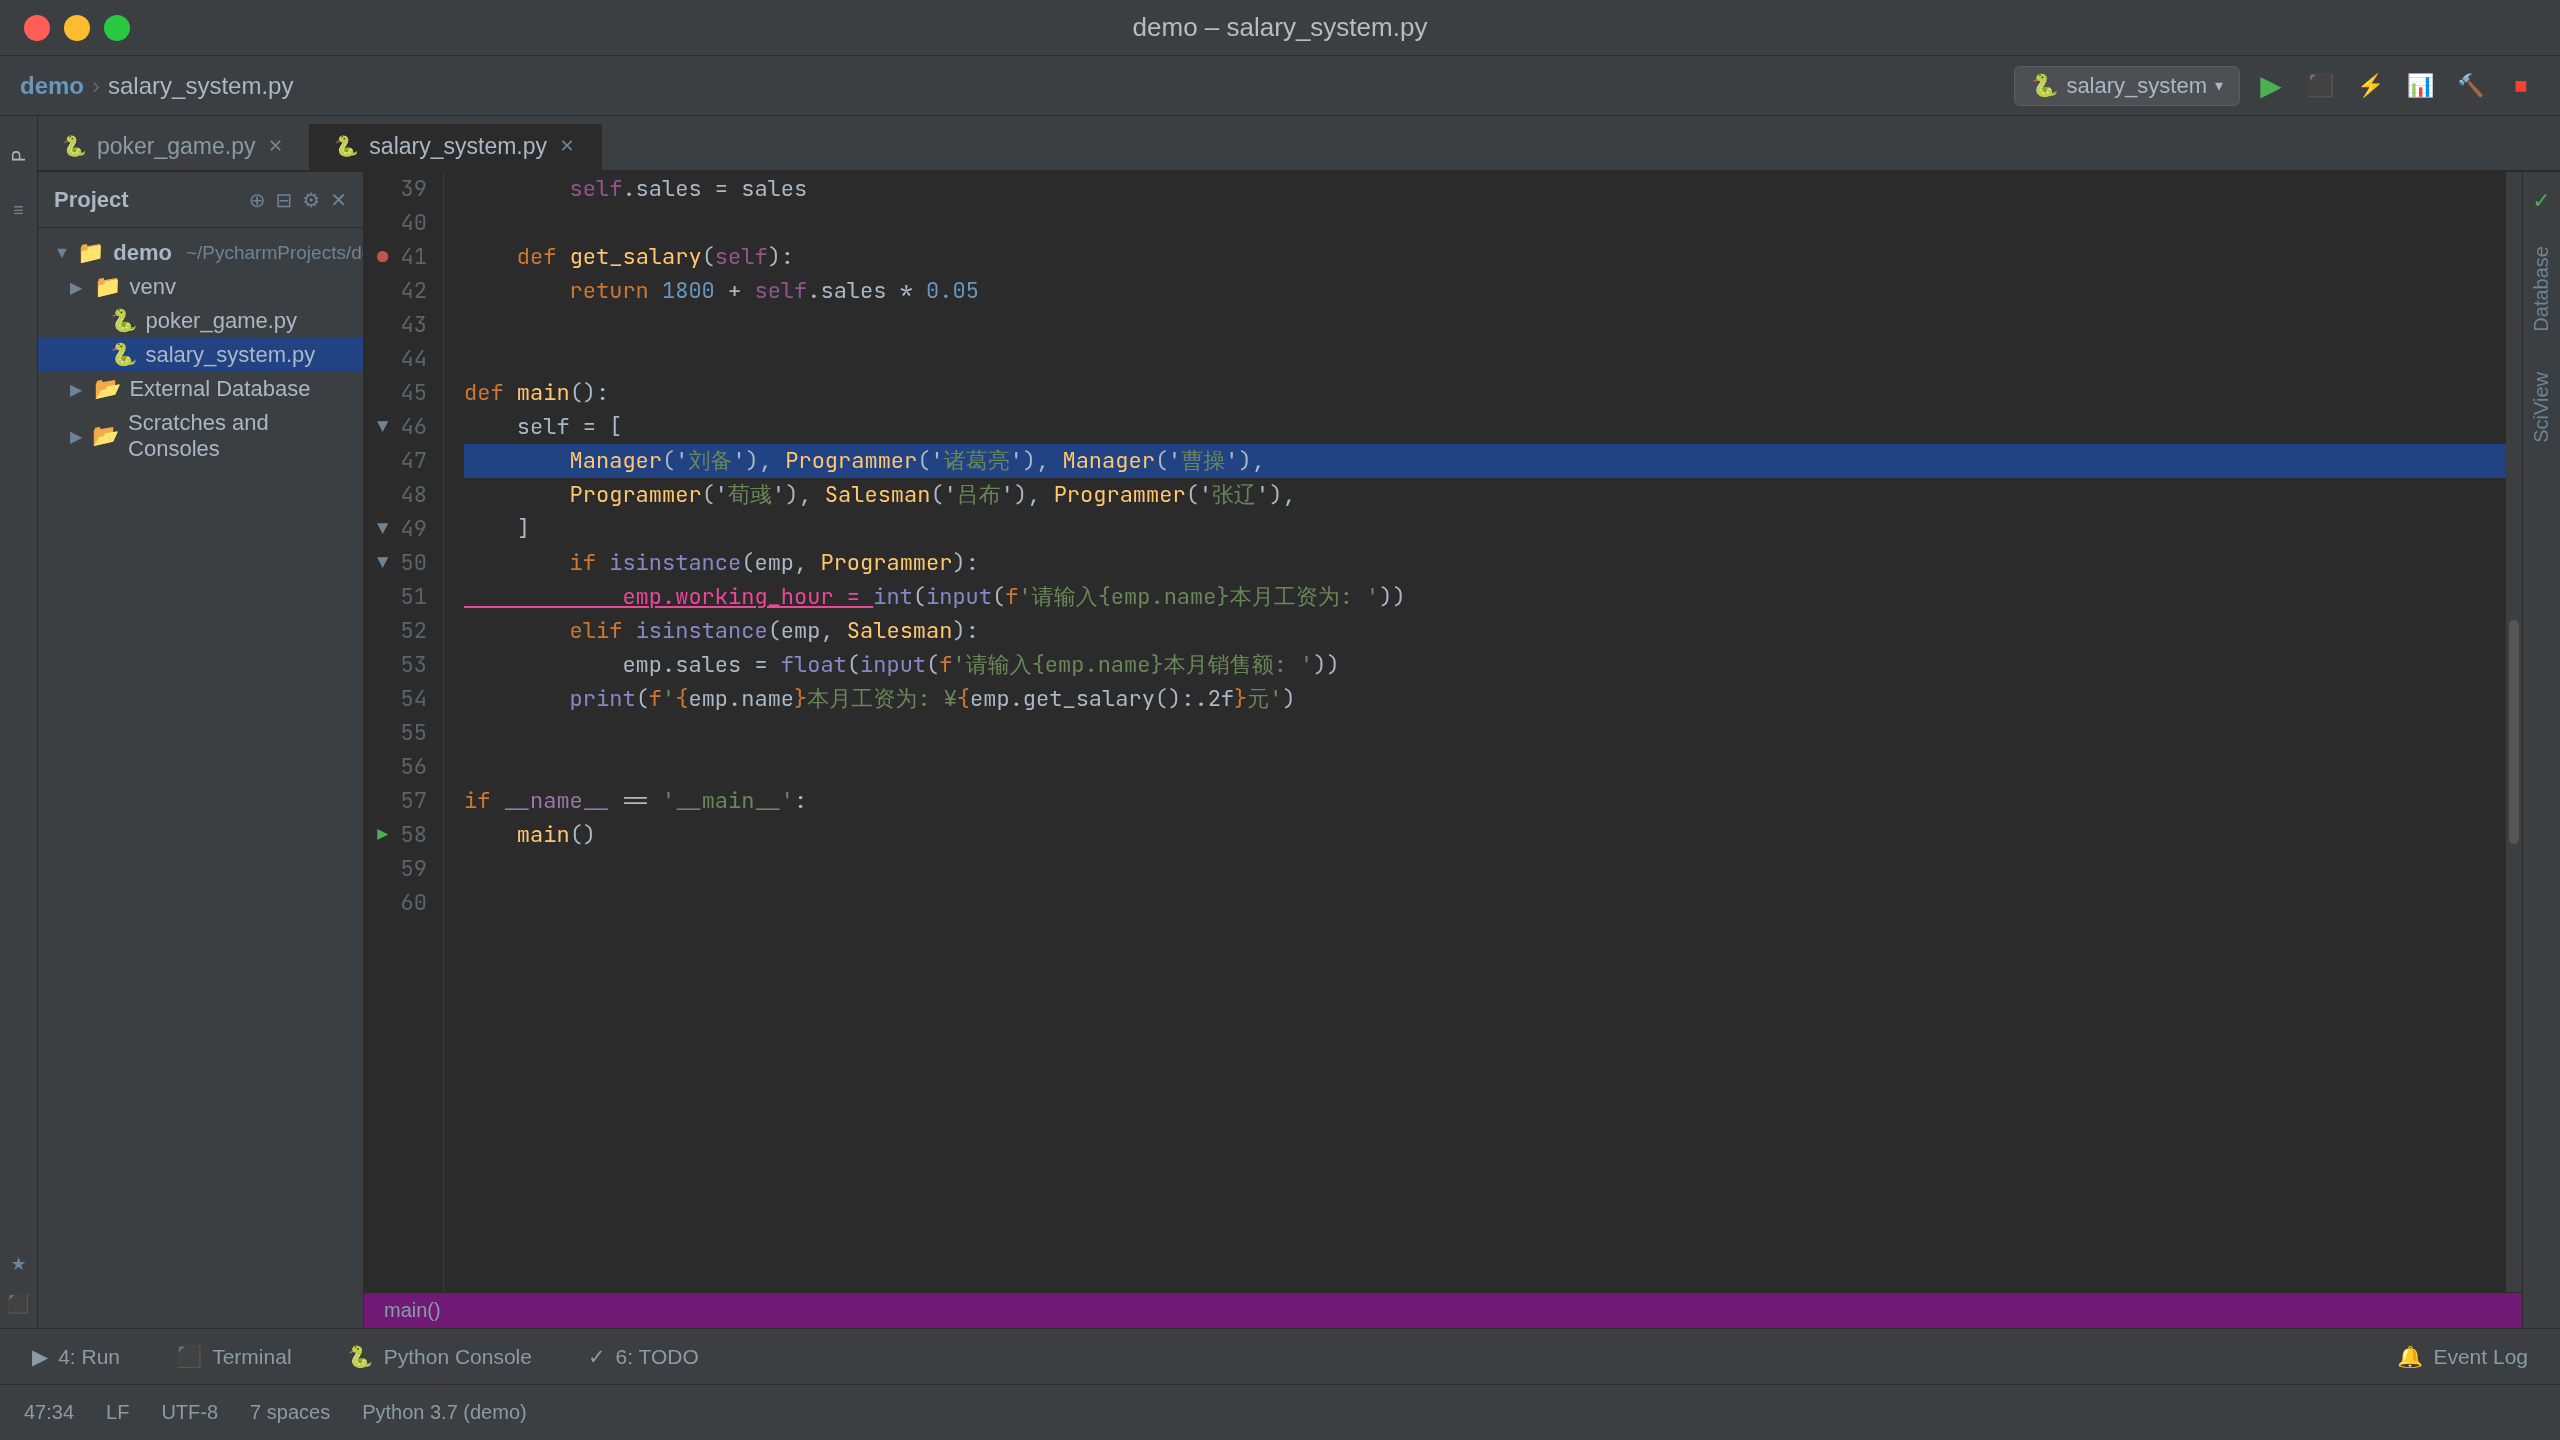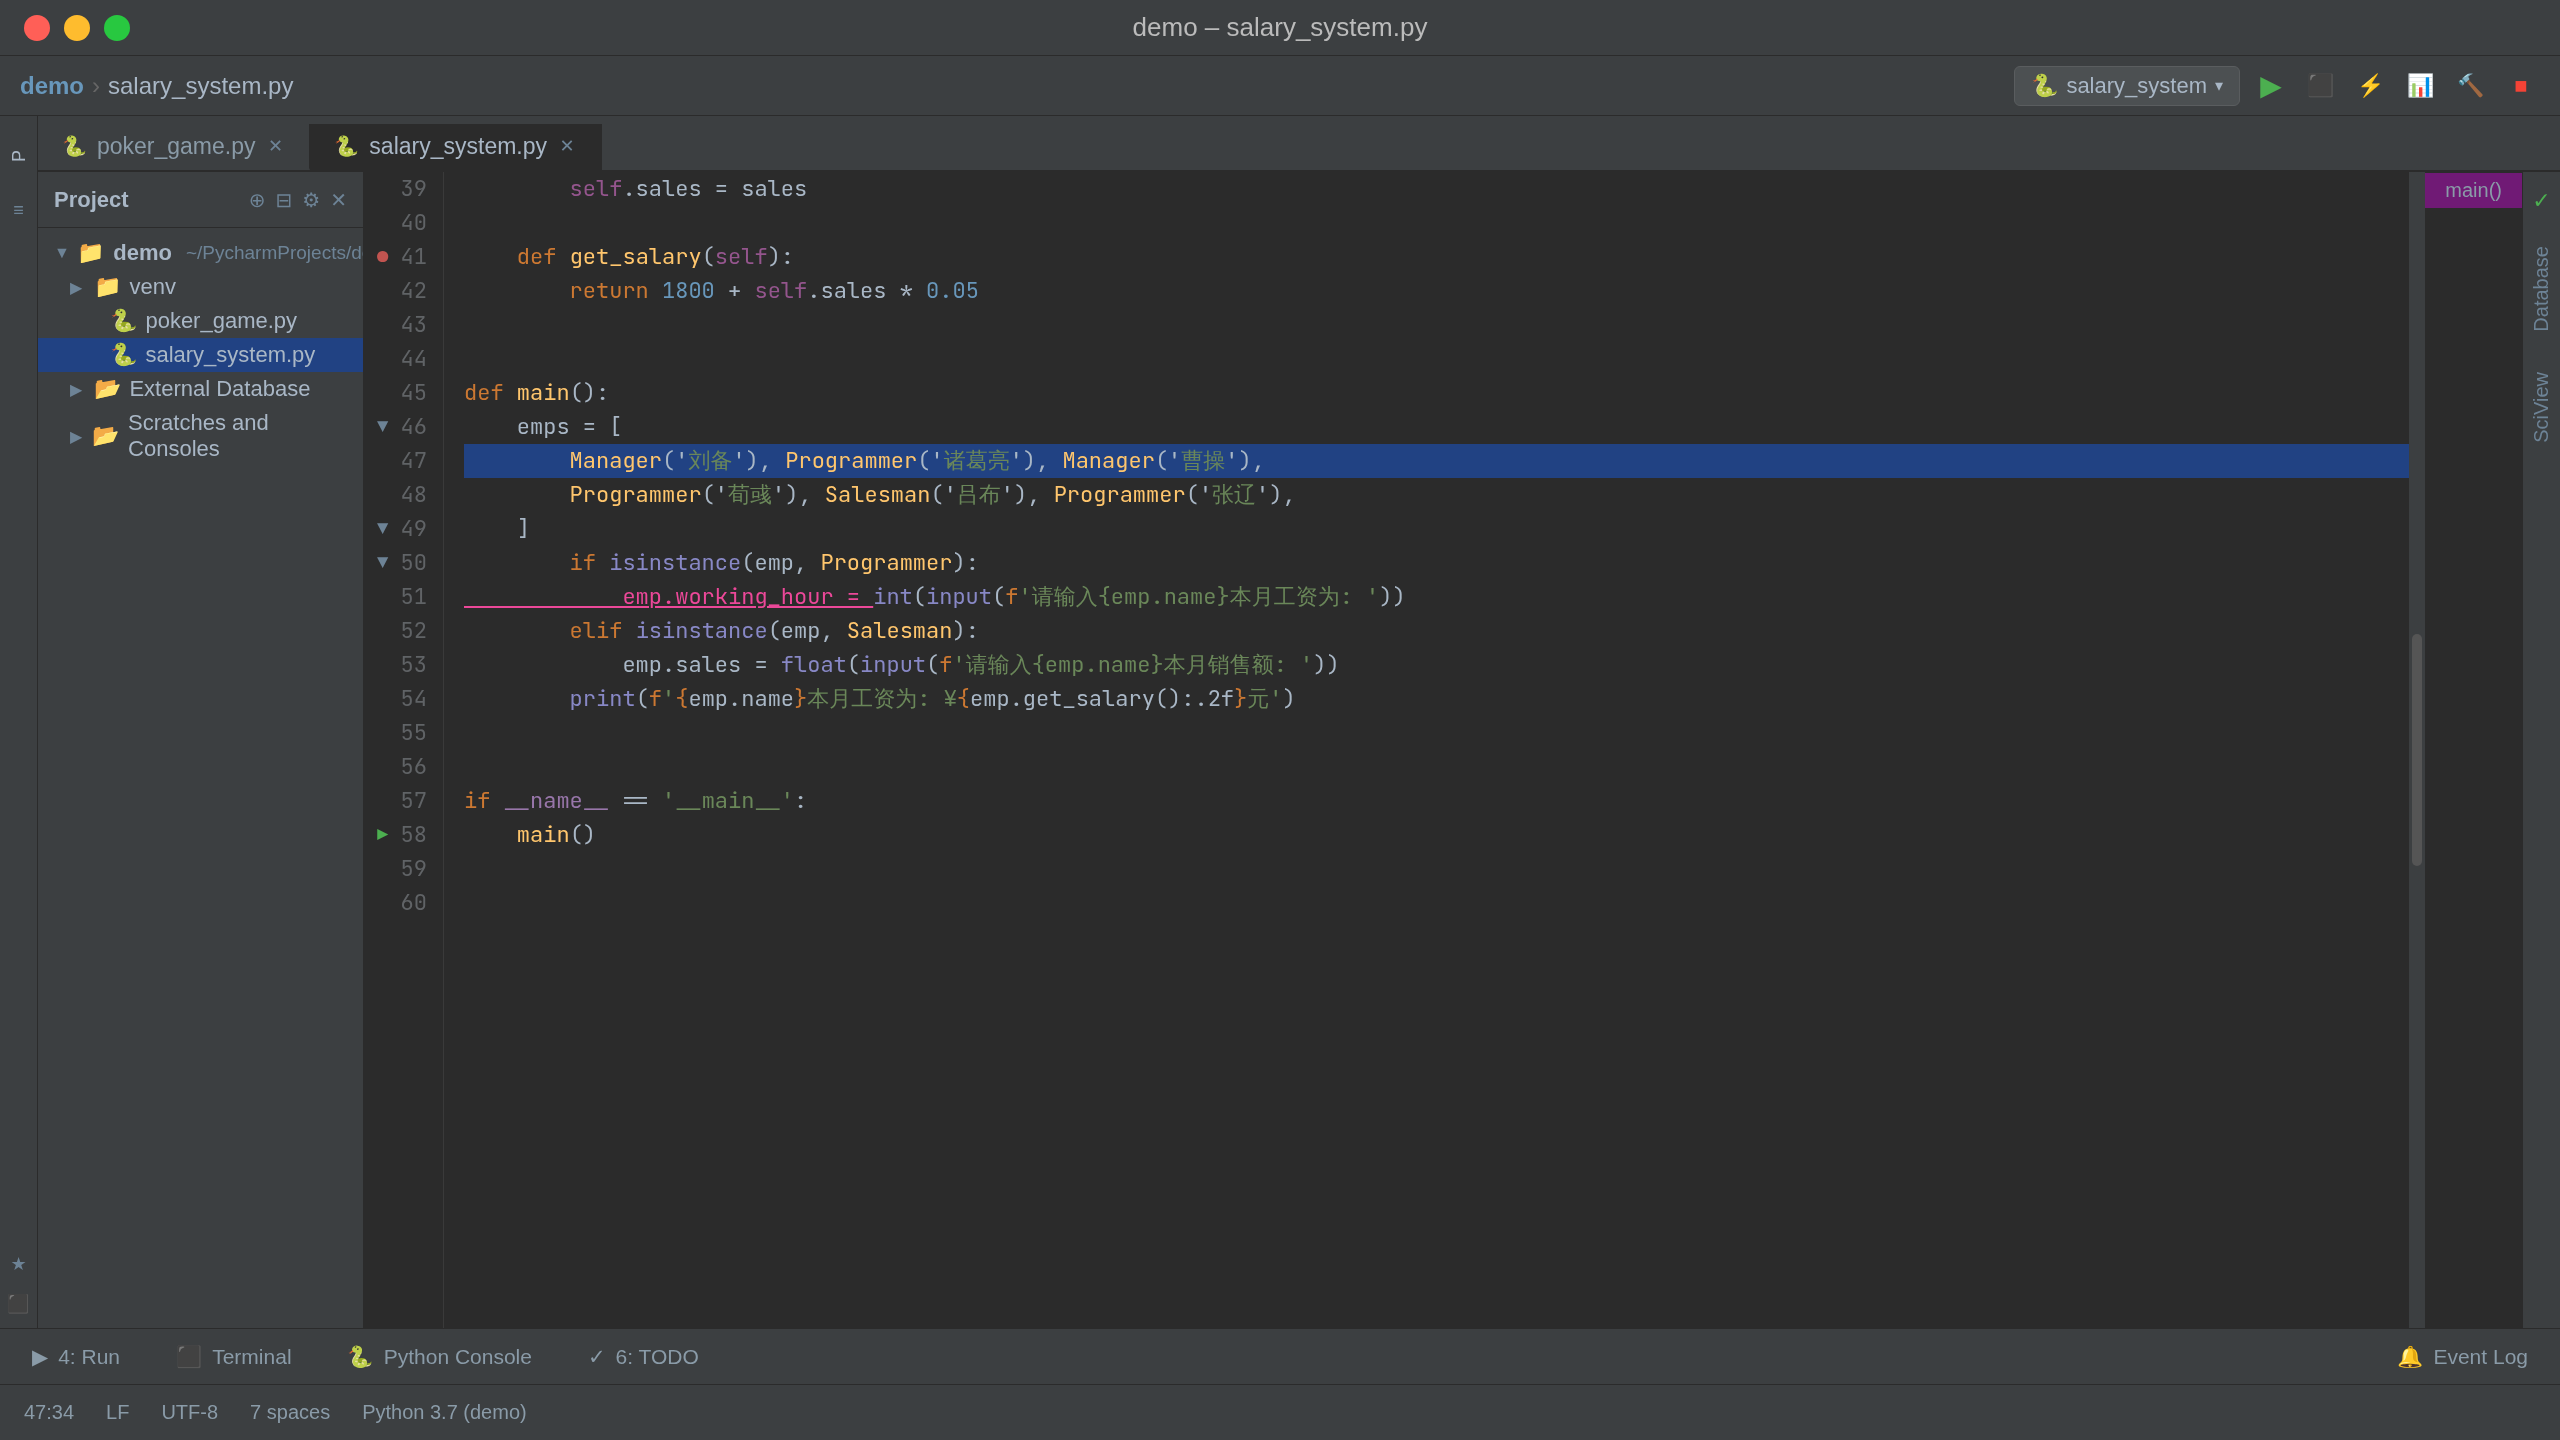--- a/index.html
+++ b/index.html
@@ -193,21 +193,21 @@
     .tree-indent-2 { padding-left: 48px; }
     .tree-arrow { font-size: 16px; color: #6d8396; width: 16px; }
     .folder-icon { color: #e8b75a; }
     .py-icon { color: #6897bb; }
     .py-icon-green { color: #6a8759; }
 
     
     .editor-area {
       flex: 1;
       display: flex;
-      flex-direction: row;
+      flex-direction: column;
       background: #2b2b2b;
       position: relative;
       justify-content: space-between;
     }
     .code-container {
       flex: 1;
       display: flex;
       overflow: hidden;
     }
     .line-numbers {
@@ -518,21 +518,21 @@
 
             <div class="code-line">&nbsp;</div>
 
             <div class="code-line">&nbsp;</div>
 
             <div class="code-line">
               <span class="kw">def </span><span class="fn">main</span><span style="color:#a9b7c6;">():</span>
             </div>
 
             <div class="code-line">
-              <span style="color:#a9b7c6;">    emps = [</span>
+              <span style="color:#a9b7c6;">    self = [</span>
             </div>
 
             <div class="code-line selected-line">
               <span style="color:#a9b7c6;">        </span><span class="cls">Manager</span><span style="color:#a9b7c6;">('</span><span class="str">刘备</span><span style="color:#a9b7c6;">'), </span><span class="cls">Programmer</span><span style="background:#214283; color:#a9b7c6;">('</span><span style="background:#214283;" class="str">诸葛亮</span><span style="background:#214283; color:#a9b7c6;">'), </span><span class="cls">Manager</span><span style="color:#a9b7c6;">('</span><span class="str">曹操</span><span style="color:#a9b7c6;">'),</span>
             </div>
 
             <div class="code-line">
               <span style="color:#a9b7c6;">        </span><span class="cls">Programmer</span><span style="color:#a9b7c6;">('</span><span class="str">荀彧</span><span style="color:#a9b7c6;">'), </span><span class="cls">Salesman</span><span style="color:#a9b7c6;">('</span><span class="str">吕布</span><span style="color:#a9b7c6;">'), </span><span class="cls">Programmer</span><span style="color:#a9b7c6;">('</span><span class="str">张辽</span><span style="color:#a9b7c6;">'),</span>
             </div>
 

